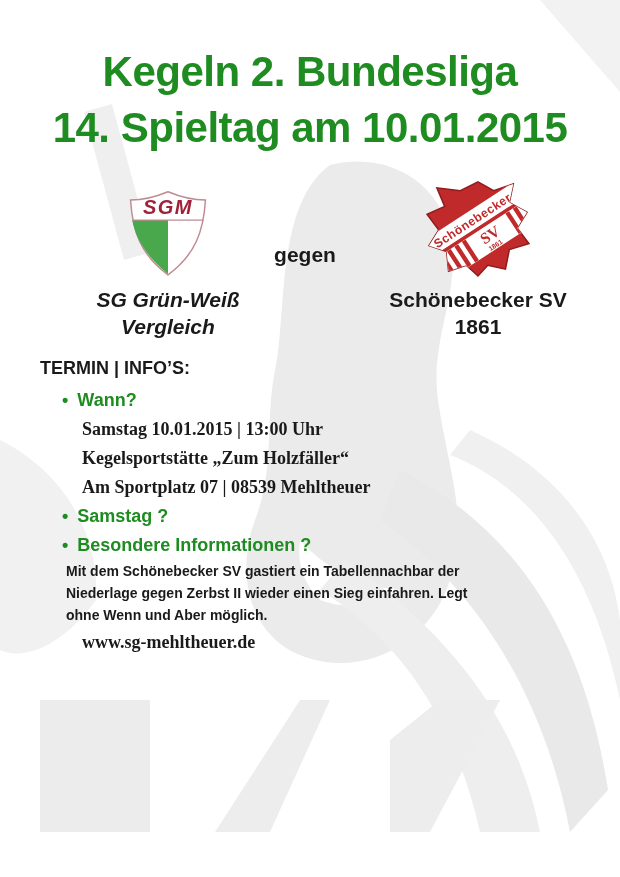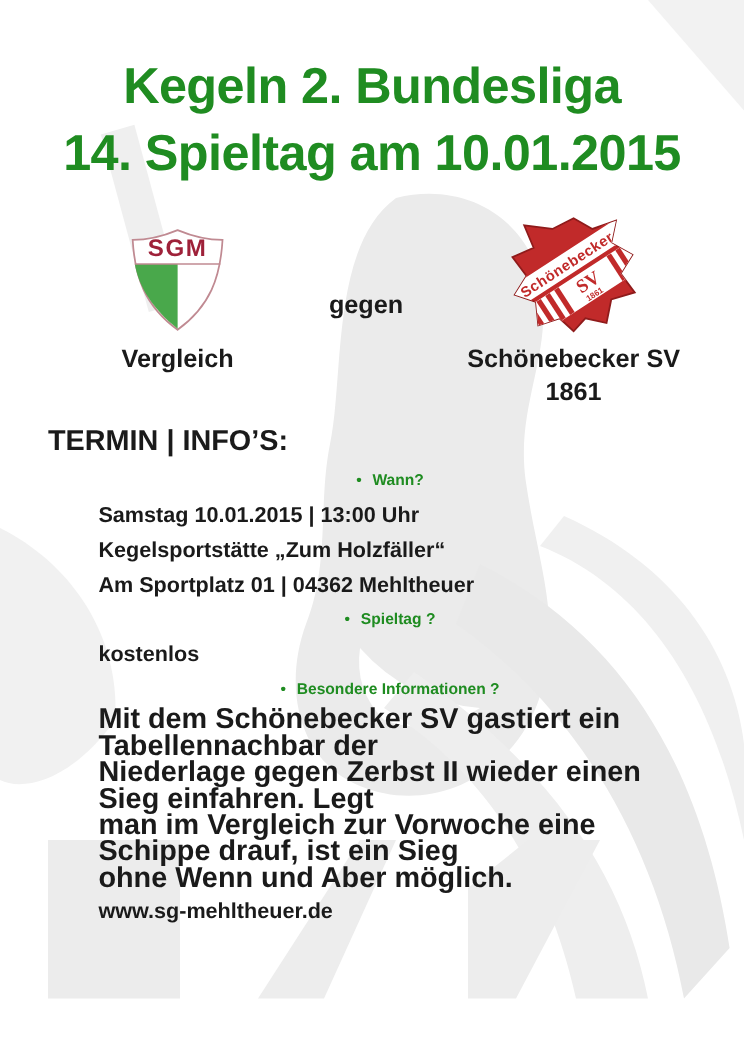--- a/index.html
+++ b/index.html
@@ -20,42 +20,42 @@
   
   .header {
     position: absolute; top: 44px; left: 0; width: 620px;
     text-align: center;
     color: var(--accent-green, #1f8c21);
     font-size: 42px; line-height: 56px; letter-spacing: -0.5px;
   }
 
   
   .team { position: absolute; text-align: center; }
-  .team-home { left: 48px; top: 183px; width: 200px; }
+  .team-home { left: 68px; top: 183px; width: 200px; font-style: italic; }
   .team-away { left: 378px; top: 179px; width: 200px; }
   .logo-sgm { width: 84px; height: 96px; display: block; margin: 0 auto; }
   .logo-ssv { width: 110px; height: 100px; display: block; margin: 0 auto; }
   .team-name { margin-top: 7px; font-size: 21px; line-height: 27px; color: var(--text-black, #1a1a1a); }
   .versus {
     position: absolute; left: 262px; top: 243px; width: 86px;
     text-align: center; font-size: 21px; color: var(--text-black, #1a1a1a);
   }
 
   
   .info { position: absolute; left: 40px; top: 356px; width: 548px; }
-  .info-heading { font-size: 24px; line-height: 24px; margin: 0 0 8px 0; font-weight: bold; }
+  .info-heading { font-size: 18px; line-height: 24px; margin: 0 0 8px 0; font-weight: bold; }
   .item-label {
     margin: 0 0 5px 22px;
     color: var(--accent-green, #1f8c21);
-    font-size: 13px; line-height: 24px; text-align: center;
+    font-size: 18px; line-height: 24px;
   }
   .item-label.tight { margin-bottom: 3px; }
   .bullet { display: inline-block; margin-right: 9px; }
-  .line { margin: 0 0 5px 42px; font-size: 18px; line-height: 24px; }
-  .para-line { margin: 0 0 0 42px; font-size: 24px; line-height: 22px; }
+  .line { margin: 0 0 5px 42px; font-size: 18px; line-height: 24px; font-family: Liberation Serif, serif; }
+  .para-line { margin: 0 0 0 26px; font-size: 14px; line-height: 22px; }
   .para-gap { height: 4px; }
 
   
   .ssv-red  { fill: var(--ssv-red, #c12a2a); }
   .sgm-green{ fill: var(--sgm-green, #49a84b); }
 </style>
 </head>
 <body>
 
 <div class="page">
@@ -86,20 +86,21 @@
 
   <div class="team team-home">
     <svg class="logo-sgm" viewBox="0 0 92 104" xmlns="http://www.w3.org/2000/svg">
       <path d="M5,18 C22,18 34,14 46,9 C58,14 70,18 87,18
                C85,52 76,78 46,100 C16,78 7,52 5,18 Z" fill="#ffffff" stroke="#c08a92" stroke-width="1.6"></path>
       <path class="sgm-green" d="M7,40 L46,40 L46,99 C24,82 10,60 7,40 Z"></path>
       <line x1="7" y1="40" x2="85" y2="40" stroke="#c08a92" stroke-width="1.4"></line>
       <text x="46" y="33" text-anchor="middle" font-size="22" letter-spacing="1.5" font-family="Liberation Sans, sans-serif" font-weight="bold" fill="#9e2139">SGM</text>
     </svg>
     <div class="team-name">
+      <div>SG Grün-Weiß</div>
       <div>Vergleich</div>
     </div>
   </div>
 
   <div class="versus">gegen</div>
 
   <div class="team team-away">
     <svg class="logo-ssv" viewBox="0 0 112 102" xmlns="http://www.w3.org/2000/svg">
       <defs>
         <clipPath id="ssv-clip">
@@ -140,37 +141,35 @@
 
     <div class="item">
       <div class="item-label">
         <span class="bullet">•</span><span>Wann?</span>
       </div>
       <div class="line">Samstag 10.01.2015 | 13:00 Uhr</div>
     </div>
 
     <div class="item">
       <div class="line">Kegelsportstätte „Zum Holzfäller“</div>
-      <div class="line">Am Sportplatz 01 | 04362 Mehltheuer</div>
+      <div class="line">Am Sportplatz 07 | 08539 Mehltheuer</div>
     </div>
 
     <div class="item">
       <div class="item-label">
-        <span class="bullet">•</span><span>Spieltag ?</span>
+        <span class="bullet">•</span><span>Samstag ?</span>
       </div>
-      <div class="line">kostenlos</div>
     </div>
 
     <div class="item">
       <div class="item-label tight">
         <span class="bullet">•</span><span>Besondere Informationen ?</span>
       </div>
       <div class="para-line">Mit dem Schönebecker SV gastiert ein Tabellennachbar der</div>
       <div class="para-line">Niederlage gegen Zerbst II wieder einen Sieg einfahren. Legt</div>
-      <div class="para-line">man im Vergleich zur Vorwoche eine Schippe drauf, ist ein Sieg</div>
       <div class="para-line">ohne Wenn und Aber möglich.</div>
       <div class="para-gap"></div>
     </div>
 
     <div class="item">
       <div class="line">www.sg-mehltheuer.de</div>
     </div>
   </section>
 
 </div>

